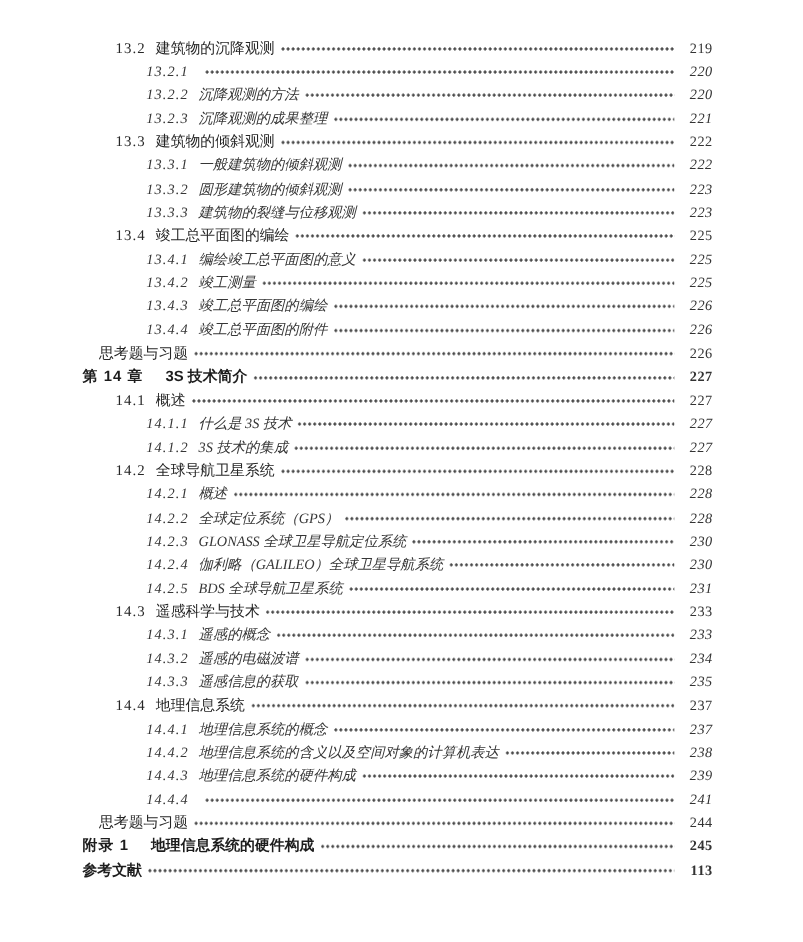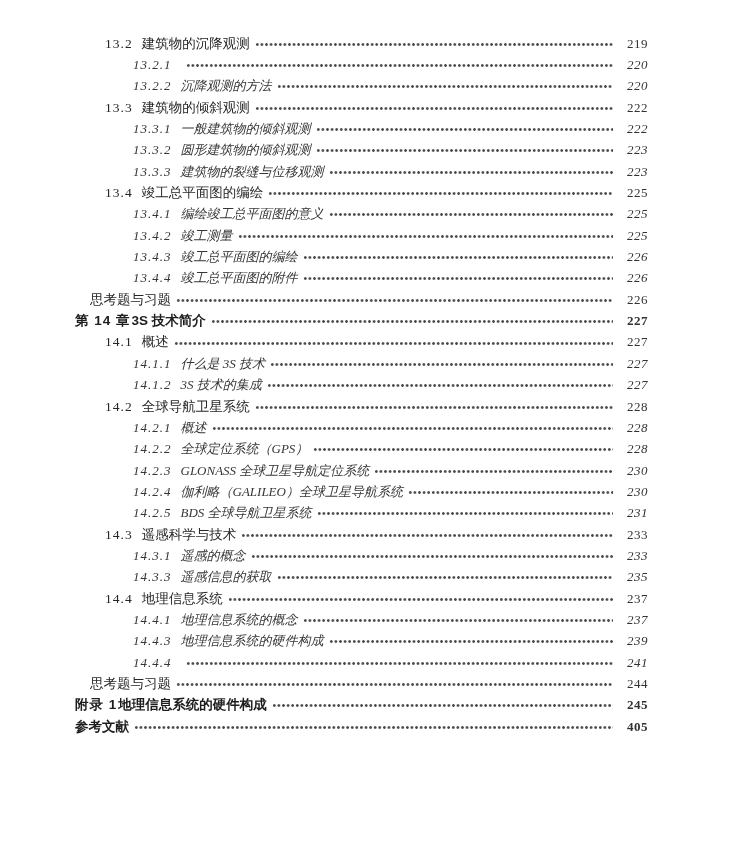--- a/index.html
+++ b/index.html
@@ -59,21 +59,21 @@
     color:var(--pagenum);
     letter-spacing:0.5px;
   }
   
   .level-chapter{
     padding-left:0;
     font-family:"Liberation Sans", sans-serif;
     font-weight:bold;
     color:var(--chapter);
   }
-  .level-chapter .num{margin-right:1px;}
+  .level-chapter .num{margin-right:20px;}
   .level-misc{padding-left:15px;}
   .level-section{padding-left:30px;}
   .level-subsection{
     padding-left:58px;
     font-style:italic;
     font-size:13px;
     color:var(--sub);
   }
 </style>
 </head>
@@ -91,20 +91,26 @@
     <span class="num">13.2.1</span>
     <span class="leader"></span>
     <span class="pagenum">220</span>
   </div>
       <div class="toc-row level-subsection">
     <span class="num">13.2.2</span>
     <span class="title">沉降观测的方法</span>
     <span class="leader"></span>
     <span class="pagenum">220</span>
   </div>
+      <div class="toc-row level-subsection">
+    <span class="num">13.2.3</span>
+    <span class="title">沉降观测的成果整理</span>
+    <span class="leader"></span>
+    <span class="pagenum">221</span>
+  </div>
       <div class="toc-row level-section">
     <span class="num">13.3</span>
     <span class="title">建筑物的倾斜观测</span>
     <span class="leader"></span>
     <span class="pagenum">222</span>
   </div>
       <div class="toc-row level-subsection">
     <span class="num">13.3.1</span>
     <span class="title">一般建筑物的倾斜观测</span>
     <span class="leader"></span>
@@ -224,36 +230,48 @@
     <span class="leader"></span>
     <span class="pagenum">233</span>
   </div>
       <div class="toc-row level-subsection">
     <span class="num">14.3.1</span>
     <span class="title">遥感的概念</span>
     <span class="leader"></span>
     <span class="pagenum">233</span>
   </div>
       <div class="toc-row level-subsection">
+    <span class="num">14.3.2</span>
+    <span class="title">遥感的电磁波谱</span>
+    <span class="leader"></span>
+    <span class="pagenum">234</span>
+  </div>
+      <div class="toc-row level-subsection">
     <span class="num">14.3.3</span>
     <span class="title">遥感信息的获取</span>
     <span class="leader"></span>
     <span class="pagenum">235</span>
   </div>
       <div class="toc-row level-section">
     <span class="num">14.4</span>
     <span class="title">地理信息系统</span>
     <span class="leader"></span>
     <span class="pagenum">237</span>
   </div>
       <div class="toc-row level-subsection">
     <span class="num">14.4.1</span>
     <span class="title">地理信息系统的概念</span>
     <span class="leader"></span>
     <span class="pagenum">237</span>
+  </div>
+      <div class="toc-row level-subsection">
+    <span class="num">14.4.2</span>
+    <span class="title">地理信息系统的含义以及空间对象的计算机表达</span>
+    <span class="leader"></span>
+    <span class="pagenum">238</span>
   </div>
       <div class="toc-row level-subsection">
     <span class="num">14.4.3</span>
     <span class="title">地理信息系统的硬件构成</span>
     <span class="leader"></span>
     <span class="pagenum">239</span>
   </div>
       <div class="toc-row level-subsection">
     <span class="num">14.4.4</span>
     <span class="leader"></span>
@@ -268,16 +286,16 @@
       <div class="toc-row level-chapter">
     <span class="num">附录 1</span>
     <span class="title">地理信息系统的硬件构成</span>
     <span class="leader"></span>
     <span class="pagenum">245</span>
   </div>
       <div class="toc-row level-chapter">
 
     <span class="title">参考文献</span>
     <span class="leader"></span>
-    <span class="pagenum">405</span>
+    <span class="pagenum">113</span>
   </div>
     </div>
 </div>
 
 </body></html>

